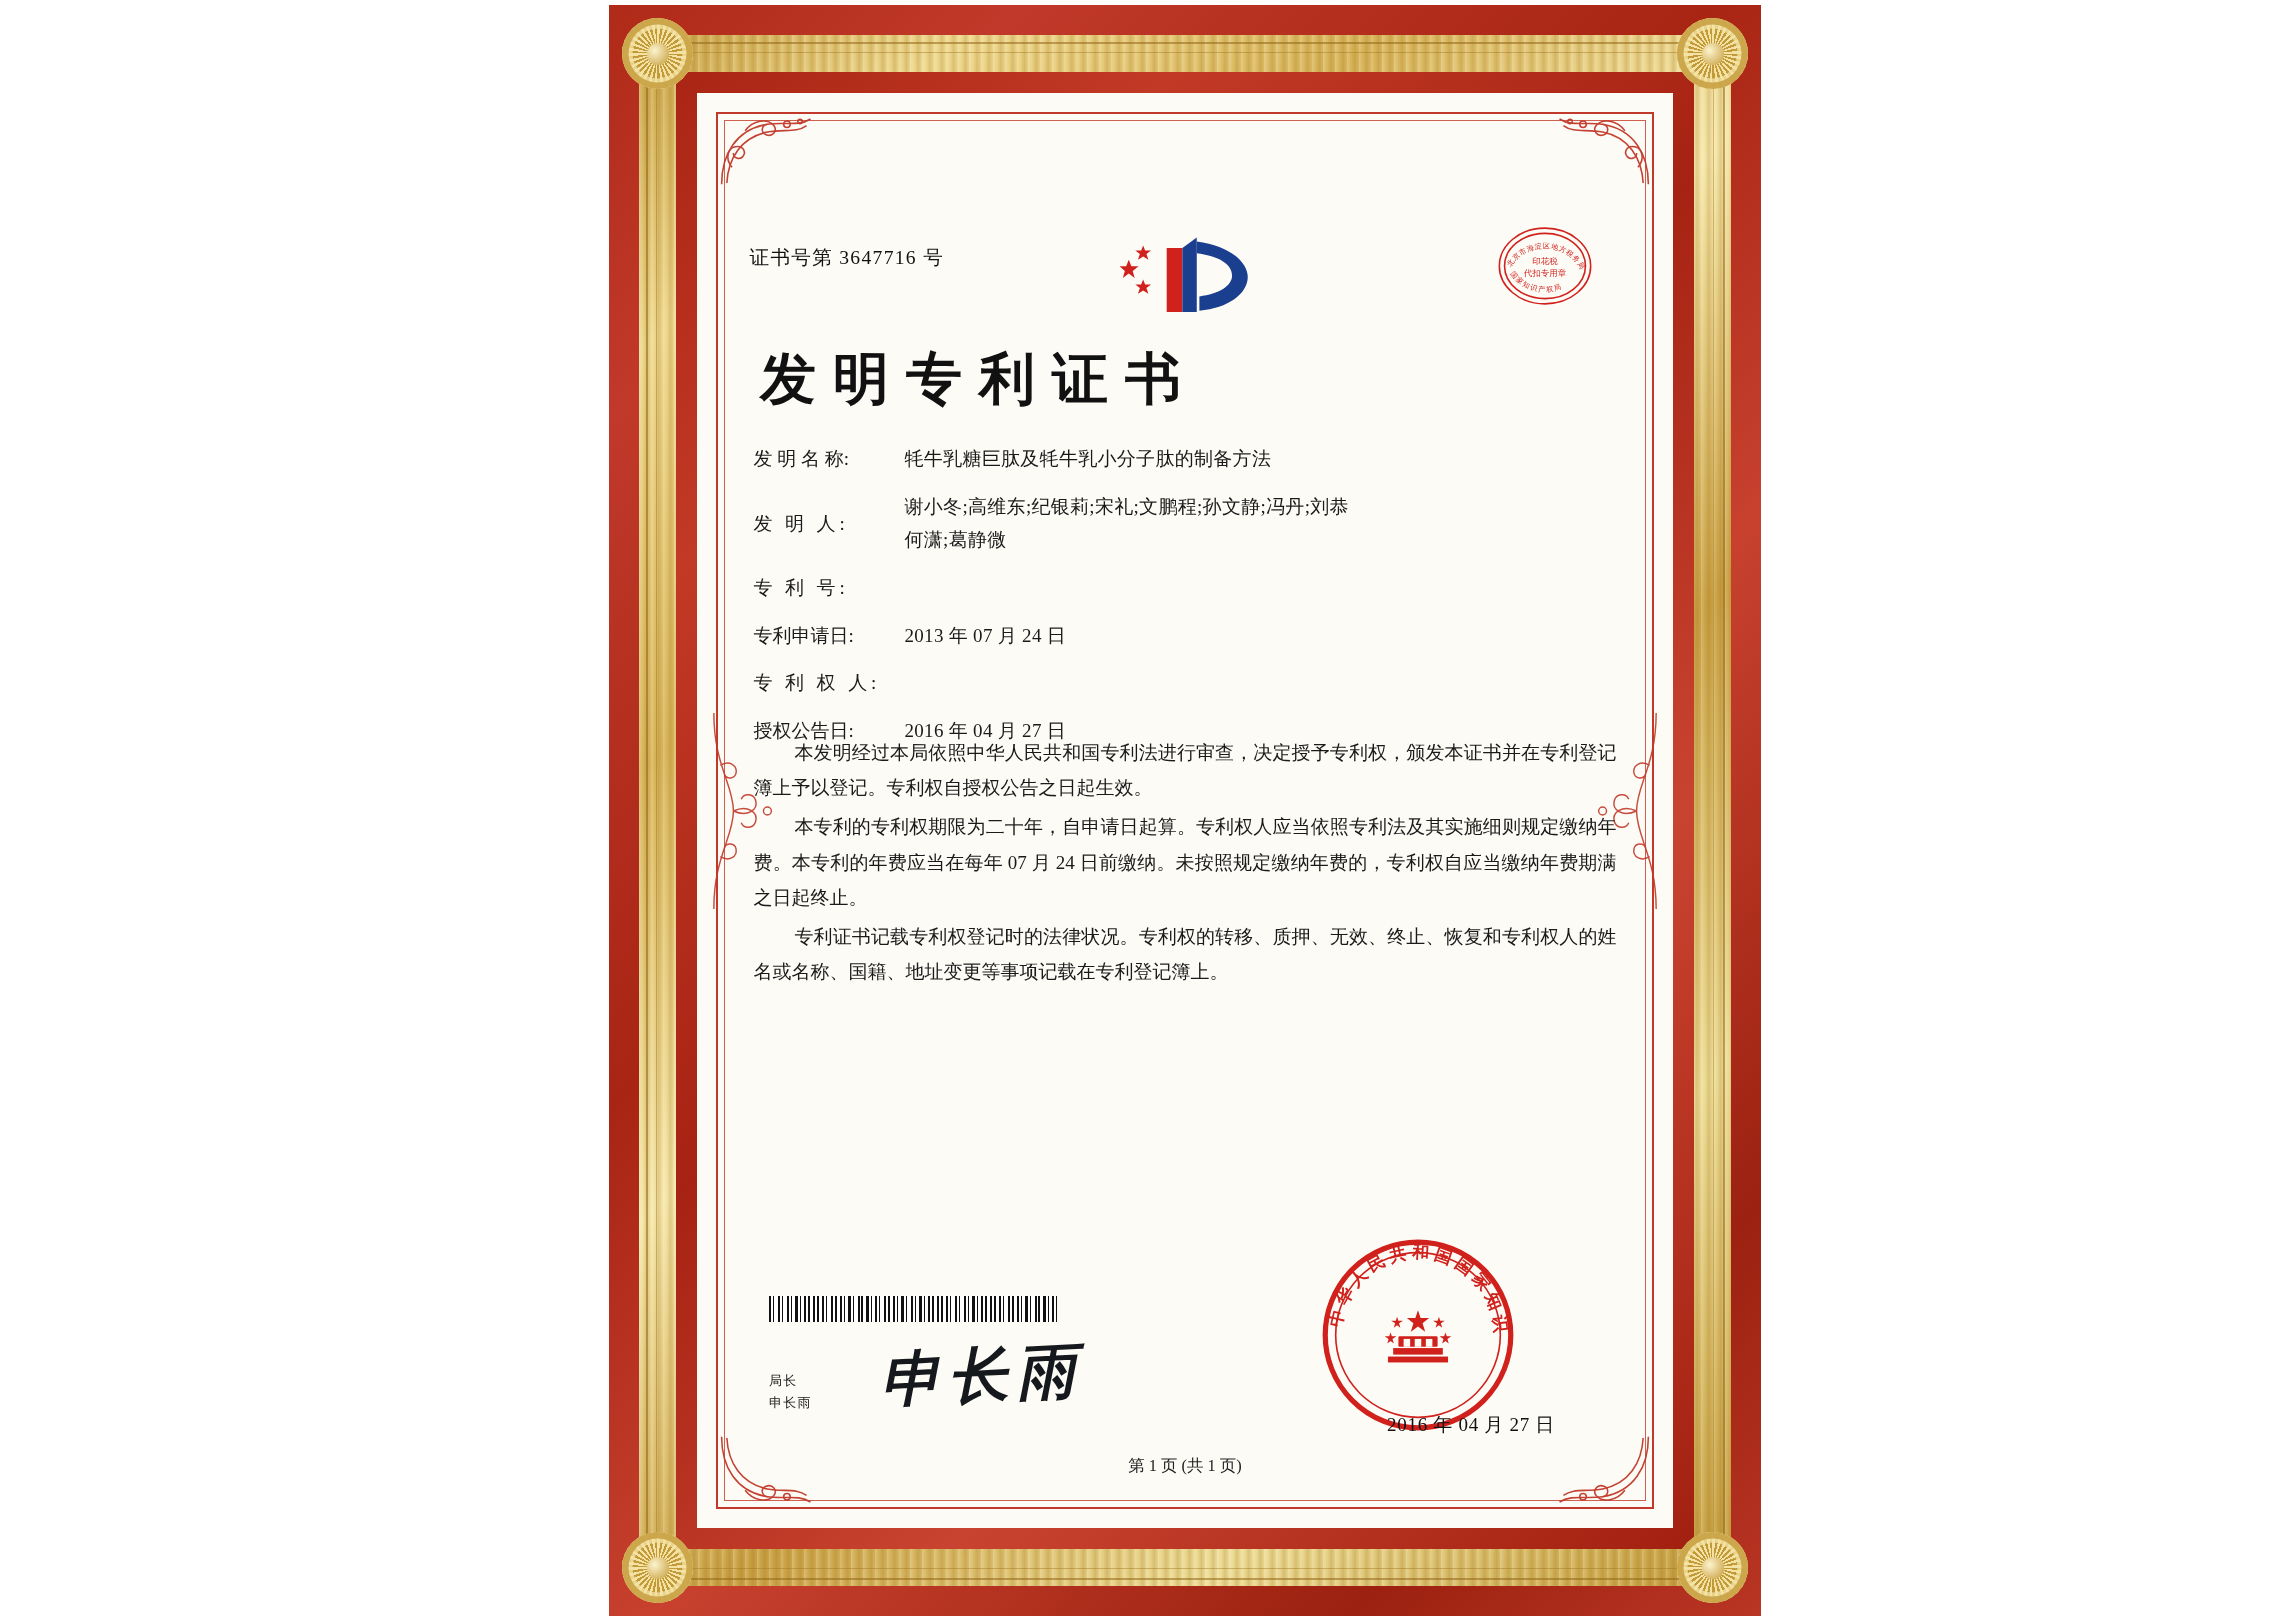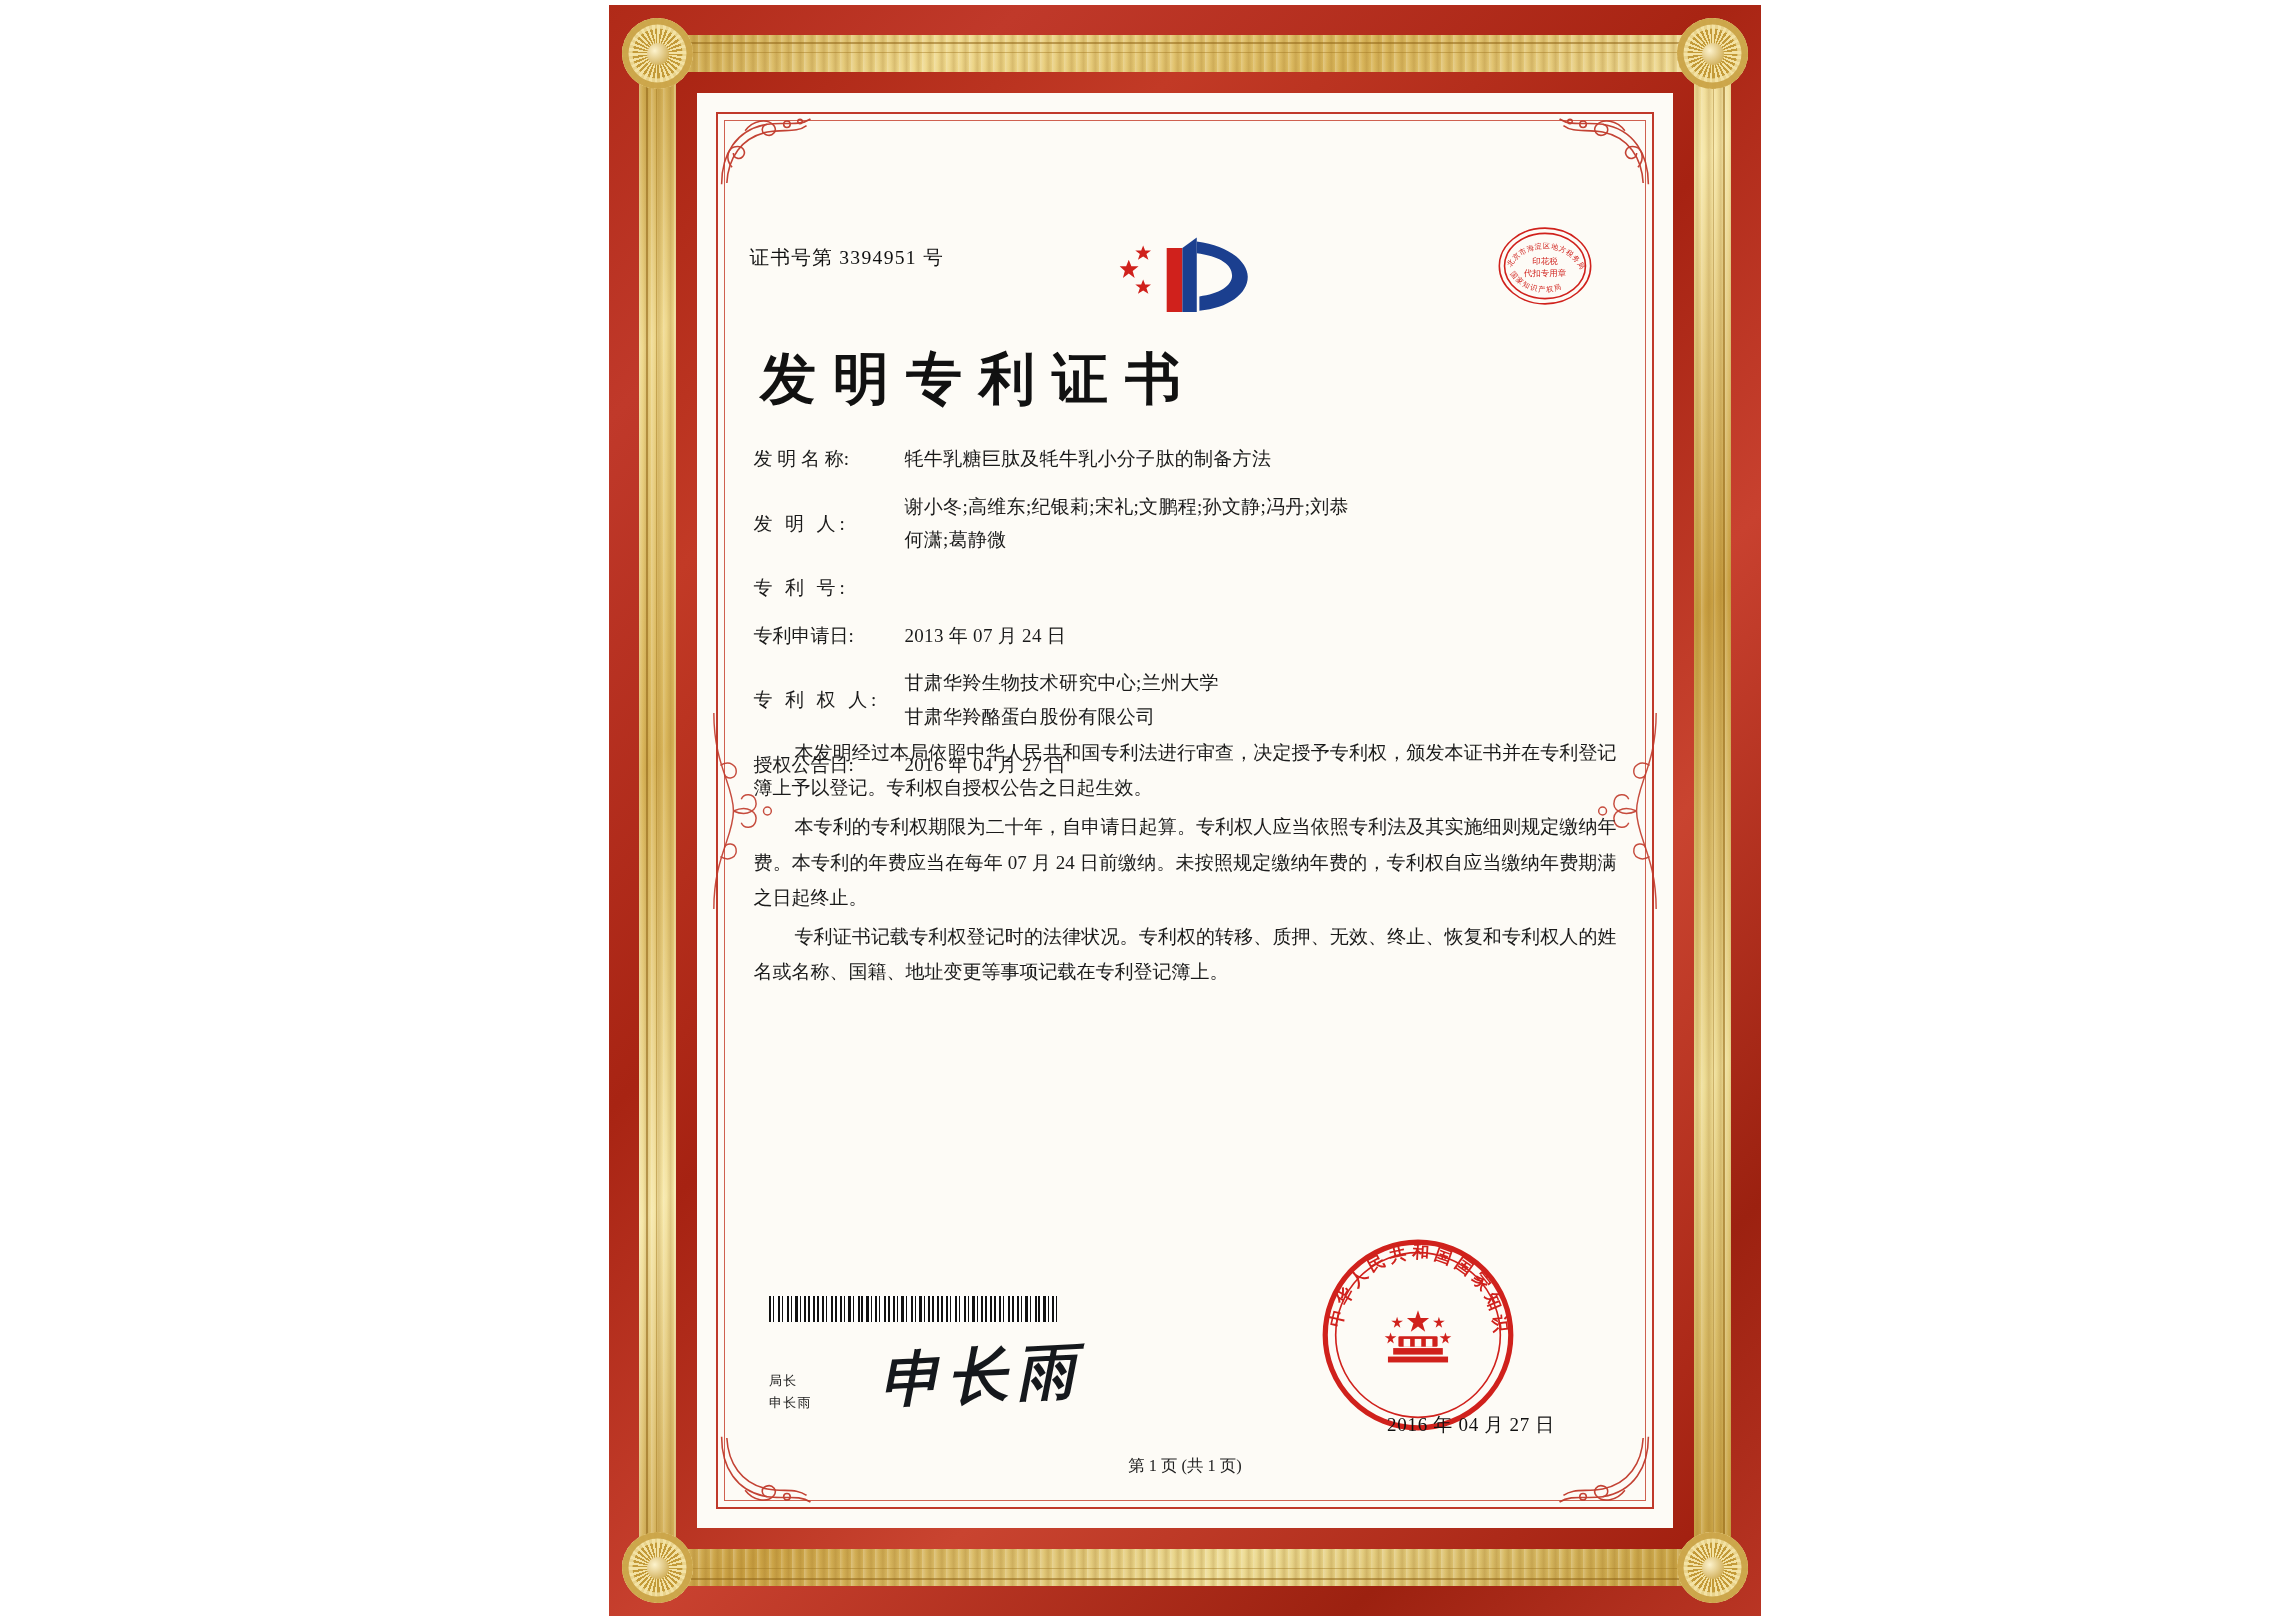--- a/index.html
+++ b/index.html
@@ -383,21 +383,21 @@
         <path d="M40 150 C62 140 78 152 74 166 C71 177 56 178 52 168"></path>
         <path d="M40 150 C62 160 78 148 74 134 C71 123 56 122 52 132"></path>
         <circle cx="92" cy="150" r="6"></circle>
         <path d="M20 80 C34 72 46 80 44 92 C42 101 30 102 26 94"></path>
         <path d="M20 220 C34 228 46 220 44 208 C42 199 30 198 26 206"></path>
       </g>
     </svg>
 
     <div class="content">
 
-      <div class="cert-number">证书号第 3394951 号</div>
+      <div class="cert-number">证书号第 3647716 号</div>
 
       <svg class="logo" viewBox="0 0 200 130">
         <g fill="#d0211c">
           <polygon points="14,44 18,54 29,54 20,61 23,72 14,65 5,72 8,61 0,54 10,54"></polygon>
           <polygon points="36,22 39,30 48,30 41,35 44,44 36,39 28,44 31,35 24,30 33,30"></polygon>
           <polygon points="36,74 39,82 48,82 41,87 44,96 36,91 28,96 31,87 24,82 33,82"></polygon>
         </g>
         <polygon points="72,26 96,26 96,124 72,124" fill="#d0211c"></polygon>
         <polygon points="96,26 118,10 118,124 96,124" fill="#1b3f8f"></polygon>
         <path d="M118 16 C168 22 196 48 196 70 C196 96 166 118 122 122 L122 100 C152 96 172 84 172 68 C172 50 150 38 118 34 Z" fill="#1b3f8f"></path>
@@ -441,24 +441,20 @@
           <div class="field-label">专 利 号:</div>
         </div>
 
         <div class="field-row">
           <div class="field-label tight">专利申请日:</div>
           <div class="field-value">2013 年 07 月 24 日</div>
         </div>
 
         <div class="field-row">
           <div class="field-label">专 利 权 人:</div>
-          <div class="field-value">
-            <span>甘肃华羚生物技术研究中心;兰州大学</span>
-            <span class="line2">甘肃华羚酪蛋白股份有限公司</span>
-          </div>
         </div>
 
         <div class="field-row">
           <div class="field-label tight">授权公告日:</div>
           <div class="field-value">2016 年 04 月 27 日</div>
         </div>
 
       </div>
 
       <div class="paragraphs">

